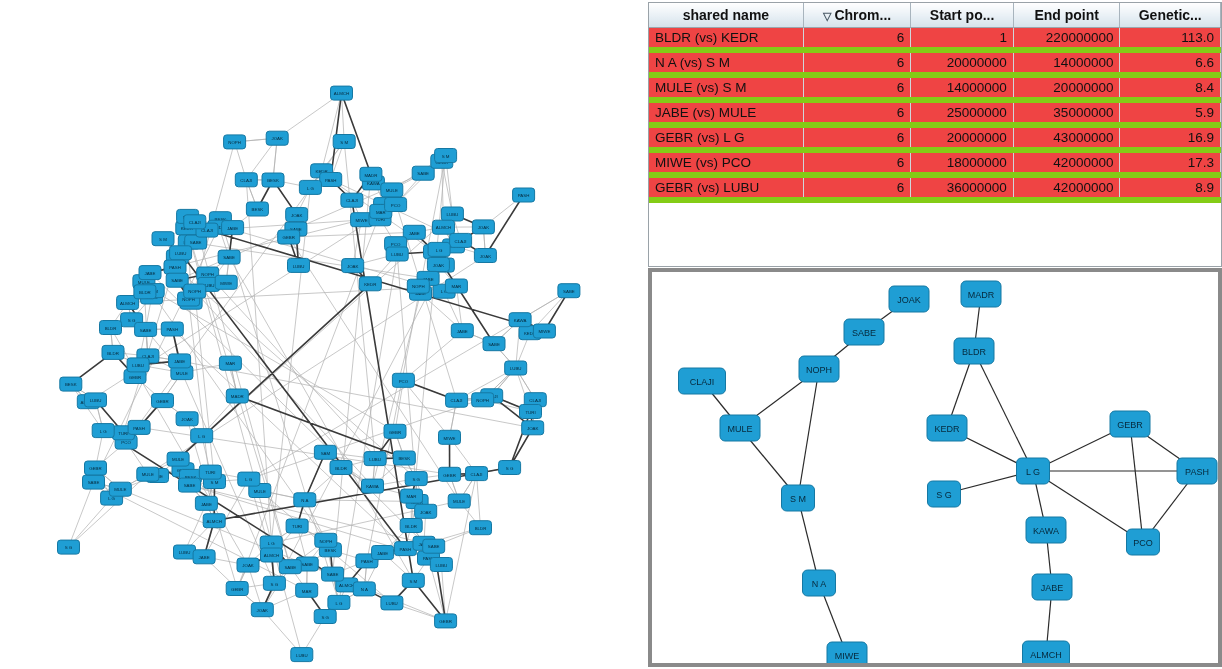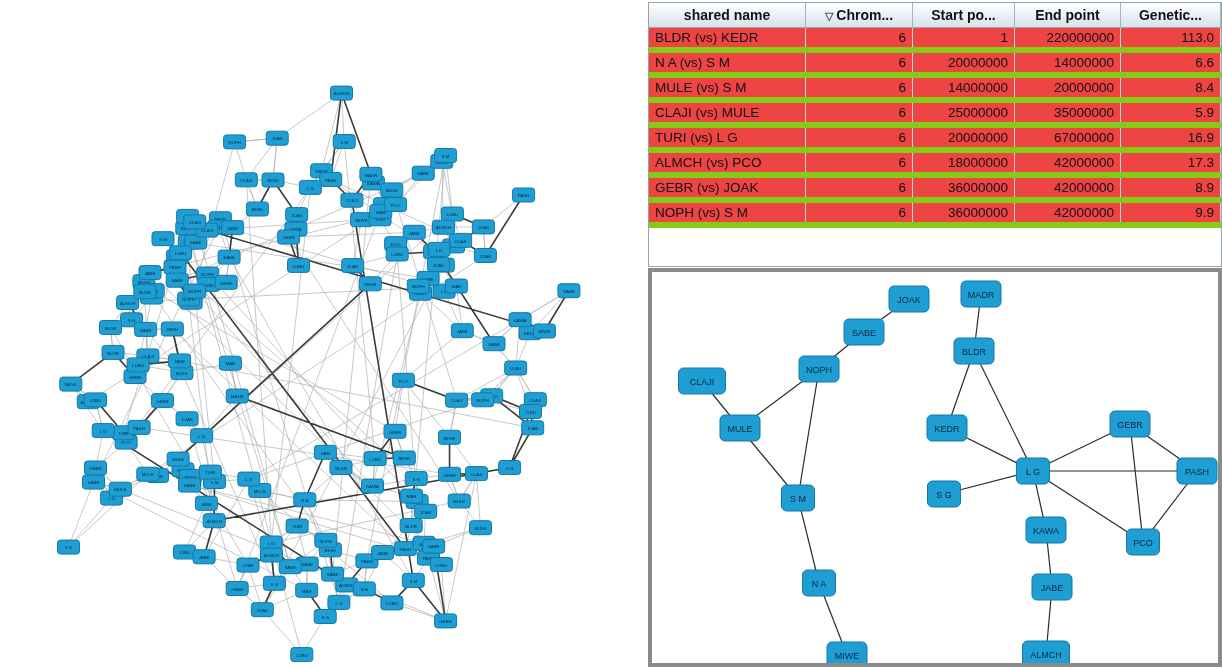--- a/index.html
+++ b/index.html
@@ -813,53 +813,46 @@
             <td class="col-num">6.6</td>
           </tr>
           <tr>
             <td class="col-name">MULE (vs) S M</td>
             <td class="col-num">6</td>
             <td class="col-num">14000000</td>
             <td class="col-num">20000000</td>
             <td class="col-num">8.4</td>
           </tr>
           <tr>
-            <td class="col-name">CLAJI (vs) MULE</td>
+            <td class="col-name">JABE (vs) MULE</td>
             <td class="col-num">6</td>
             <td class="col-num">25000000</td>
             <td class="col-num">35000000</td>
             <td class="col-num">5.9</td>
           </tr>
           <tr>
-            <td class="col-name">TURI (vs) L G</td>
+            <td class="col-name">GEBR (vs) L G</td>
             <td class="col-num">6</td>
             <td class="col-num">20000000</td>
-            <td class="col-num">67000000</td>
+            <td class="col-num">43000000</td>
             <td class="col-num">16.9</td>
           </tr>
           <tr>
-            <td class="col-name">ALMCH (vs) PCO</td>
+            <td class="col-name">MIWE (vs) PCO</td>
             <td class="col-num">6</td>
             <td class="col-num">18000000</td>
             <td class="col-num">42000000</td>
             <td class="col-num">17.3</td>
           </tr>
           <tr>
-            <td class="col-name">GEBR (vs) JOAK</td>
+            <td class="col-name">GEBR (vs) LUBU</td>
             <td class="col-num">6</td>
             <td class="col-num">36000000</td>
             <td class="col-num">42000000</td>
             <td class="col-num">8.9</td>
-          </tr>
-          <tr>
-            <td class="col-name">NOPH (vs) S M</td>
-            <td class="col-num">6</td>
-            <td class="col-num">36000000</td>
-            <td class="col-num">42000000</td>
-            <td class="col-num">9.9</td>
           </tr>
         </tbody>
     </table>
   </div>
 
   <div id="small-graph-panel">
     <svg width="566" height="391" viewBox="0 0 566 391">
       <g id="sm-edges">
           <line x1="257" y1="27" x2="212" y2="60" class="edge" stroke="#2b2b2b" stroke-width="1.2"></line>
           <line x1="212" y1="60" x2="167" y2="97" class="edge" stroke="#2b2b2b" stroke-width="1.2"></line>

